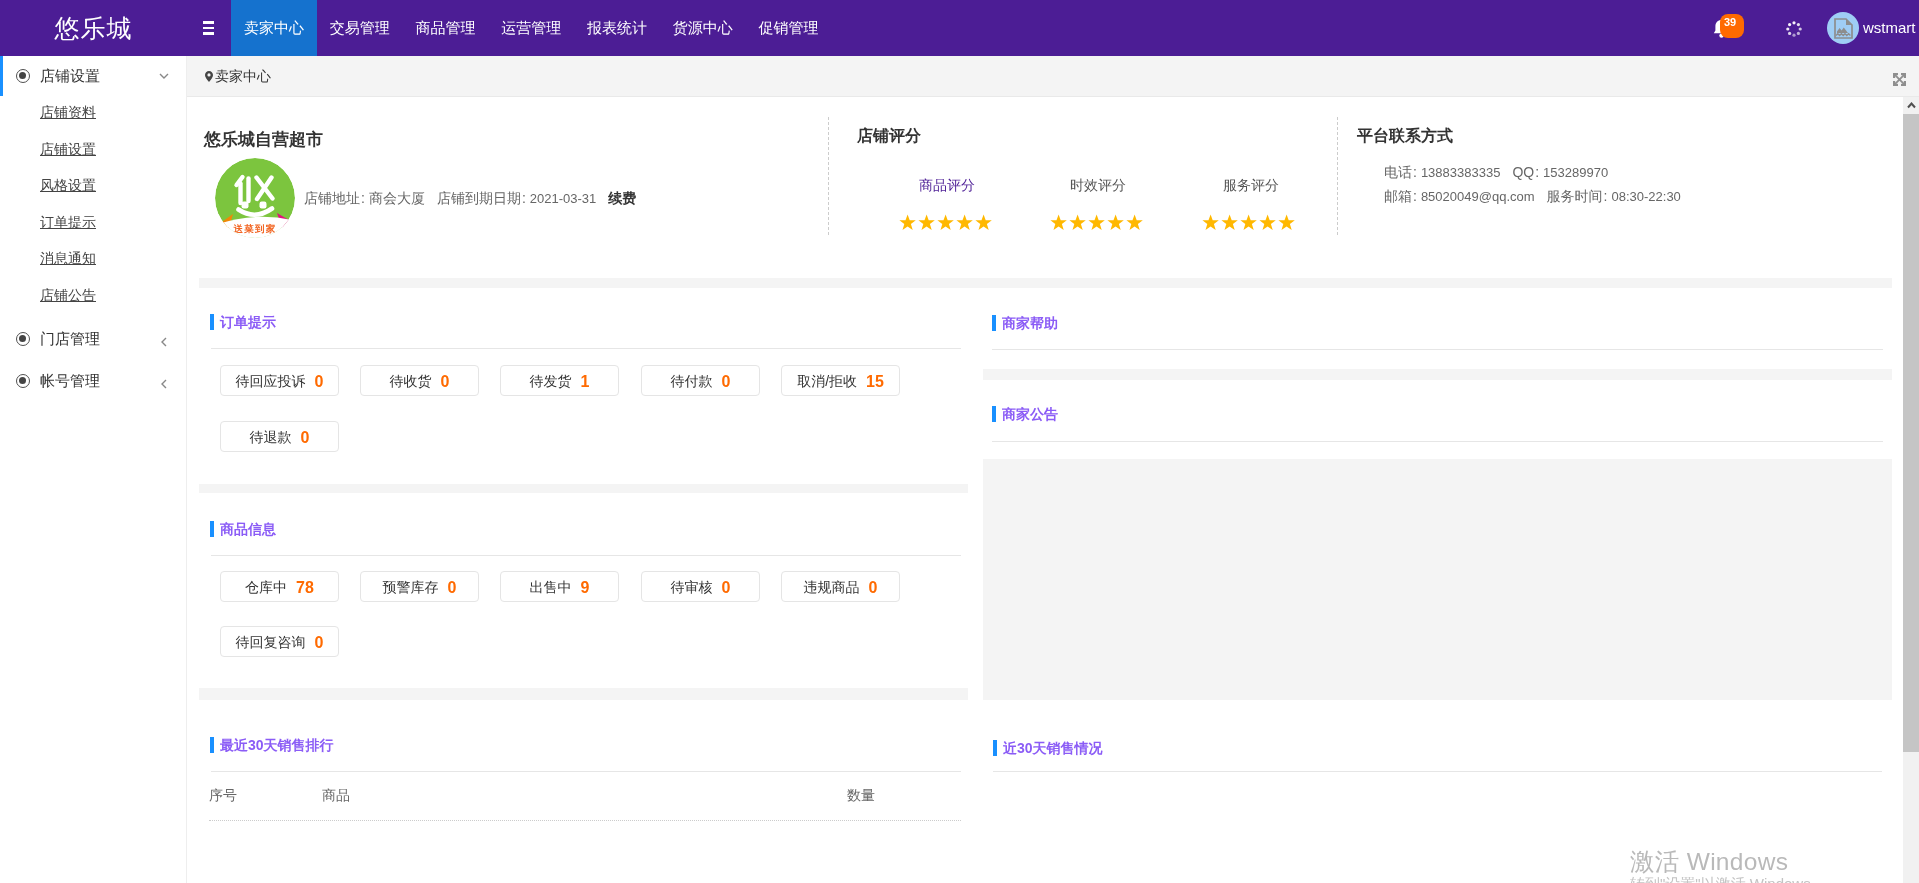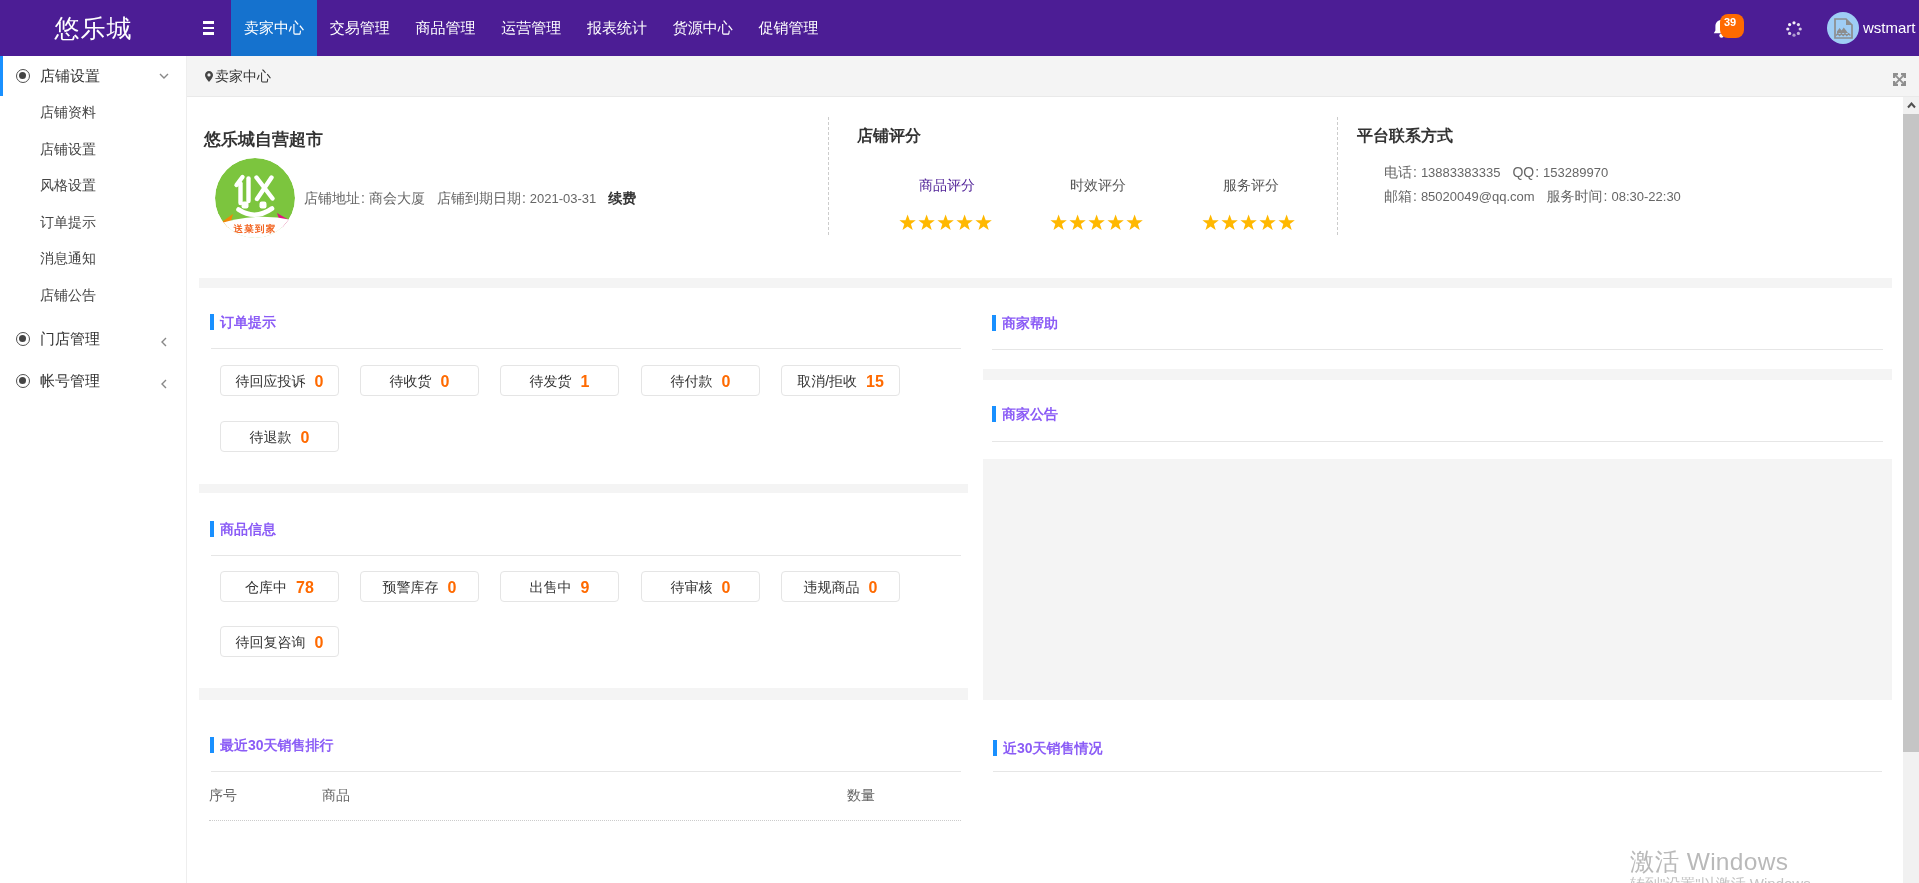--- a/index.html
+++ b/index.html
@@ -18,21 +18,21 @@
 #uname{position:absolute;left:1863px;top:0;line-height:56px;color:#fff;font-size:15px;}
 
 #crumb{position:absolute;left:187px;top:56px;width:1732px;height:41px;background:#f4f4f4;border-bottom:1px solid #e9e9e9;}
 #crumb .txt{position:absolute;left:28px;top:0;line-height:40px;font-size:14px;color:#333;}
 
 #side{position:absolute;left:0;top:56px;width:187px;height:827px;background:#fff;border-right:1px solid #eee;}
 .sitem{position:absolute;left:0;width:186px;height:42px;font-size:15px;color:#333;}
 .sitem .lbl{position:absolute;left:40px;top:0;line-height:42px;}
 .sitem .radio{position:absolute;left:16px;top:14px;width:14px;height:14px;border:1.5px solid #505050;border-radius:50%;}
 .sitem .radio i{position:absolute;left:2px;top:2px;width:7px;height:7px;background:#444;border-radius:50%;}
-.sub{position:absolute;left:40px;width:140px;font-size:14px;color:#444;line-height:36px;}
+.sub{position:absolute;left:40px;width:140px;font-size:14px;color:#444;line-height:36px;text-decoration:underline;}
 #actbar{position:absolute;left:0;top:56px;width:3px;height:40px;background:#1990ff;}
 
 #content{position:absolute;left:187px;top:97px;width:1716px;height:786px;background:#fff;}
 .gband{position:absolute;background:#f4f4f4;}
 .card-title{position:absolute;font-size:14px;font-weight:bold;color:#8b5cf6;}
 .tbar{position:absolute;width:4px;height:16px;background:#1990ff;}
 .hline{position:absolute;height:1px;background:#e6e6e6;}
 .btn{position:absolute;width:119px;height:31px;border:1px solid #e5e5e5;border-radius:4px;background:#fff;text-align:center;line-height:29px;font-size:14px;color:#333;white-space:nowrap;}
 .btn b{color:#ff6a00;font-size:16px;font-weight:bold;margin-left:9px;position:relative;top:1px;}
 

